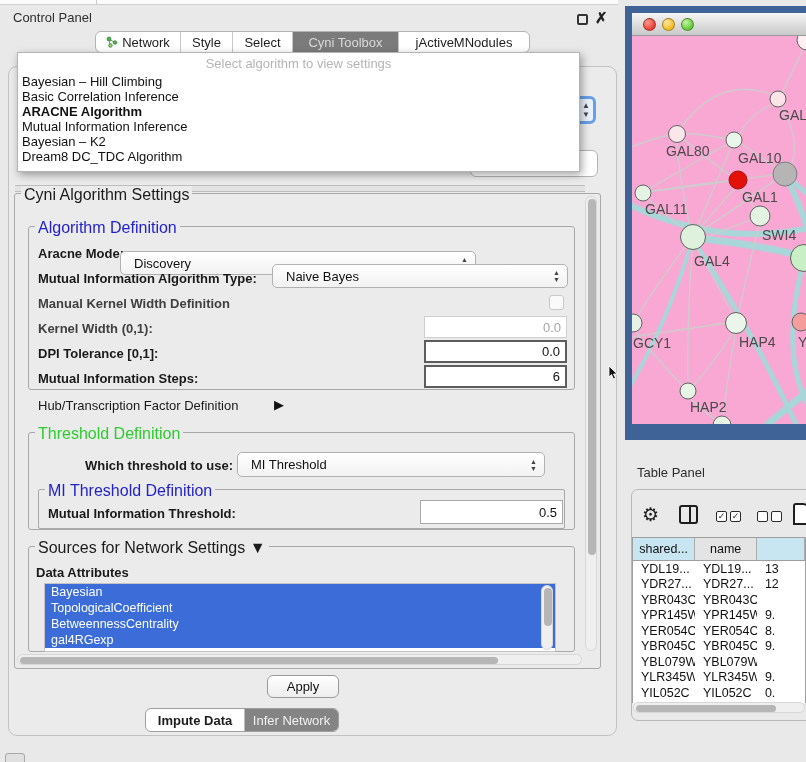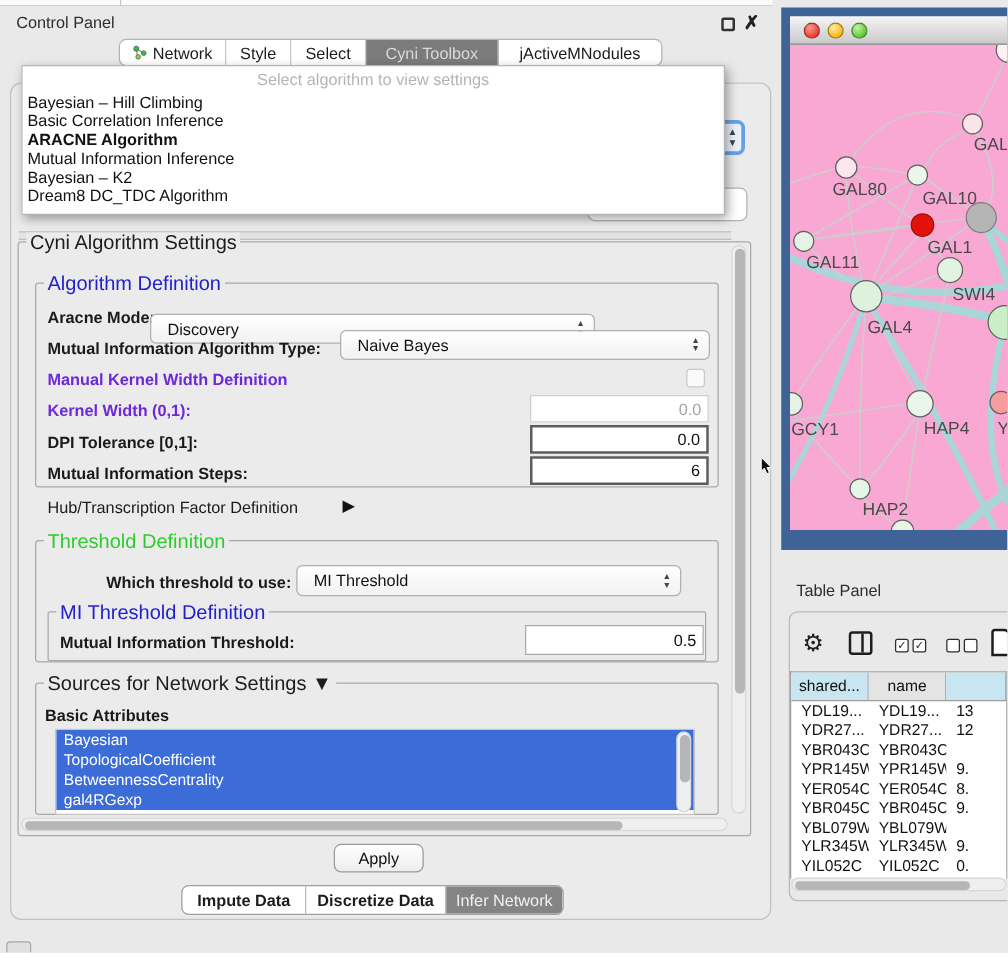--- a/index.html
+++ b/index.html
@@ -39,21 +39,21 @@
   #divider-strip { left:15px; top:185px; width:570px; height:7px; background:#e3e3e3; border-top:1px solid #bdbdbd; border-bottom:1px solid #bdbdbd; }
 
   
   .group { position:absolute; border:1px solid #a9a9a9; border-radius:3px; }
   .legend { position:absolute; top:-8px; left:6px; background:#ebebeb; padding:0 3px; font-size:16px; white-space:nowrap; }
   .legend.blue { color:#2222cc; }
   .legend.green { color:#2ecc2e; }
   .legend.dark { color:#1c1c1c; }
 
   .lbl { position:absolute; font-size:13px; font-weight:bold; color:#1a1a1a; white-space:nowrap; }
-  .lbl.disabled { color:#6d28d9; }
+  .lbl.disabled { color:#404040; }
   .lbl.plain { font-weight:normal; }
 
   .combo { position:absolute; background:linear-gradient(#ffffff,#f2f2f2); border:1px solid #b1b1b1; border-radius:5px; font-size:13px; color:#111; display:flex; align-items:center; padding-left:13px; }
   .combo .spin { position:absolute; right:7px; top:50%; transform:translateY(-50%); font-size:7px; color:#444; line-height:7px; text-align:center; }
 
   .field { position:absolute; background:#fff; border:1px solid #b9b9b9; font-size:13px; color:#111; text-align:right; padding:0 5px; display:flex; align-items:center; justify-content:flex-end; }
   .field.disabled { border-color:#cfcfcf; color:#a5a5a5; }
   .field.strong { border:2px solid #5d5d5d; }
 
   .checkbox { position:absolute; width:15px; height:15px; border:1px solid #c9c9c9; border-radius:3px; background:#fafafa; }
@@ -198,42 +198,41 @@
   </div>
   <div class="group" style="left:38px; top:489px; width:527px; height:40px; border-radius:2px;">
     <div class="legend blue">MI Threshold Definition</div>
   </div>
   <div class="lbl abs" style="left:48px; top:506px;">Mutual Information Threshold:</div>
   <div class="field" style="left:420px; top:500px; width:143px; height:24px; border-color:#a9a9a9;">0.5</div>
 
   <div class="group" style="left:28px; top:546px; width:547px; height:106px;">
     <div class="legend dark"><span>Sources for Network Settings</span> <span>▼</span></div>
   </div>
-  <div class="lbl abs" style="left:36px; top:565px;">Basic Attributes</div>
+  <div class="lbl abs" style="left:36px; top:565px;">Data Attributes</div>
   <div id="attr-list" class="abs">
       <div class="attr-item" style="background: rgb(59, 108, 216);">Bayesian</div>
       <div class="attr-item" style="background: rgb(59, 108, 216);">TopologicalCoefficient</div>
       <div class="attr-item" style="background: rgb(59, 108, 216);">BetweennessCentrality</div>
       <div class="attr-item" style="background: rgb(59, 108, 216);">gal4RGexp</div>
     </div>
   <div class="sb-track-v" style="left:541px; top:585px; width:12px; height:65px;">
     <div class="sb-thumb-v" style="top:2px; height:38px;"></div>
   </div>
 
   <div class="sb-track-v" style="left:585px; top:196px; width:12px; height:455px;">
     <div class="sb-thumb-v" style="top:2px; height:356px;"></div>
   </div>
   <div class="sb-track-h" style="left:17px; top:654px; width:565px; height:11px;">
     <div class="sb-thumb-h" style="left:2px; width:478px;"></div>
   </div>
 
   <div id="apply-btn" class="abs">Apply</div>
   <div id="bottom-tab-bar" class="abs">
       <div class="bottom-tab" style="width: 99px;">Impute Data</div>
-      <div class="bottom-tab" style="width: 112px;">Discretize Data</div>
       <div class="bottom-tab selected" style="width: 93px;">Infer Network</div>
     </div>
 
   <div id="corner-chip" class="abs"></div>
 
   <div id="net-window" class="abs"></div>
   <div id="net-titlebar" class="abs"></div>
   <div class="traffic abs" style="left:643px; background:radial-gradient(circle at 35% 30%, #ff9a92, #ec3e32 70%);"></div>
   <div class="traffic abs" style="left:662px; background:radial-gradient(circle at 35% 30%, #ffe9a8, #f7b916 70%);"></div>
   <div class="traffic abs" style="left:681px; background:radial-gradient(circle at 35% 30%, #c7f3a7, #5fc934 70%);"></div>

